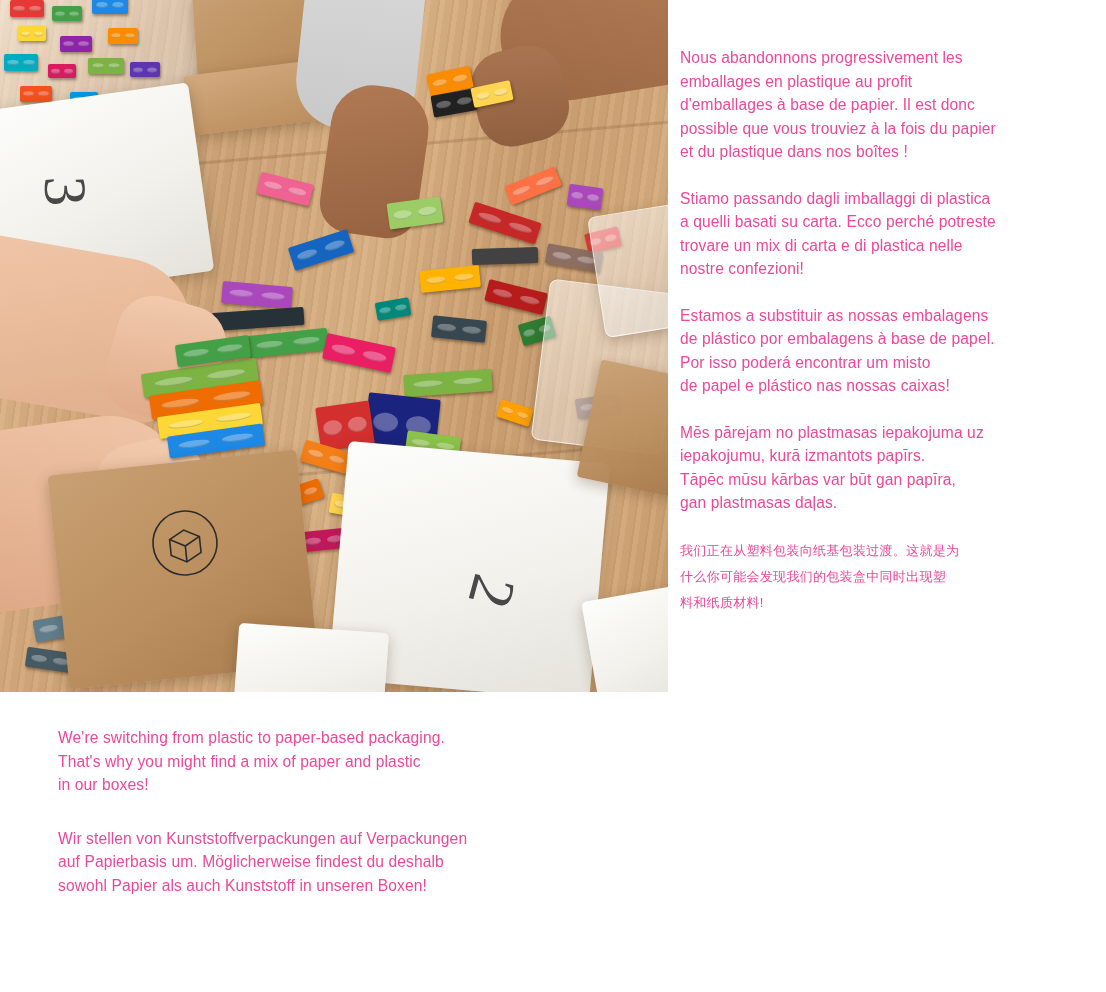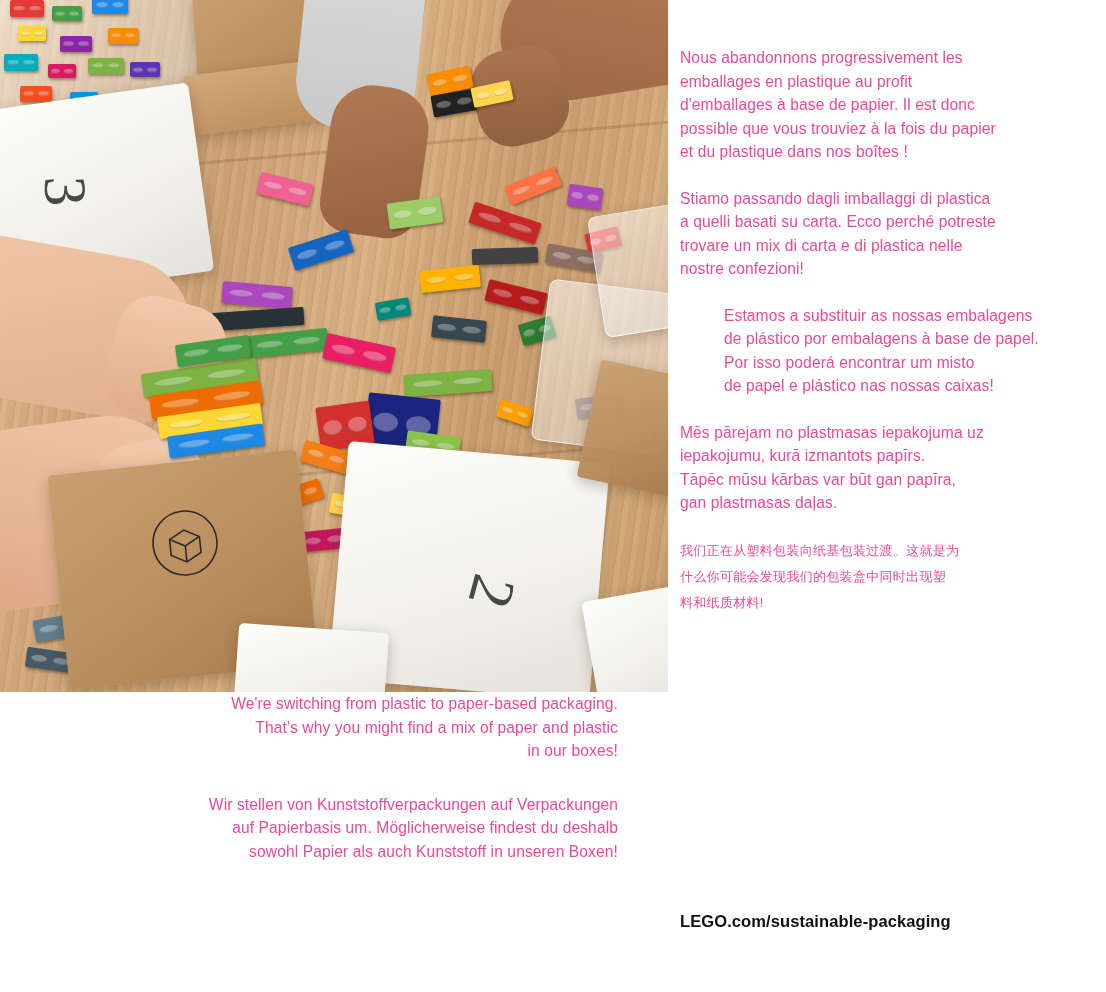--- a/index.html
+++ b/index.html
@@ -107,23 +107,22 @@
     box-shadow: inset 0 -1px 1px rgba(0,0,0,0.20);
   }
   .brick::before { left: 10%; }
   .brick::after  { right: 10%; }
   .brick.plate::before, .brick.plate::after { display: none; }
 
   
   .left-text {
     position: absolute;
     left: 58px;
-    top: 692px;
+    top: 726px;
     width: 560px;
-    text-align: right;
   }
   .right-col {
     position: absolute;
     left: 680px;
     top: 46px;
     width: 396px;
   }
   .para {
     font-size: 15.6px;
     line-height: 23.5px;
@@ -276,27 +275,26 @@
   <div class="right-col">
     <p class="para" style="white-space:pre-line;">Nous abandonnons progressivement les
 emballages en plastique au profit
 d'emballages à base de papier. Il est donc
 possible que vous trouviez à la fois du papier
 et du plastique dans nos boîtes !</p>
     <p class="para" style="white-space:pre-line;">Stiamo passando dagli imballaggi di plastica
 a quelli basati su carta. Ecco perché potreste
 trovare un mix di carta e di plastica nelle
 nostre confezioni!</p>
-    <p class="para" style="white-space:pre-line;margin-left:44px;">Estamos a substituir as nossas embalagens
+    <p class="para" style="white-space:pre-line;">Estamos a substituir as nossas embalagens
 de plástico por embalagens à base de papel.
 Por isso poderá encontrar um misto
 de papel e plástico nas nossas caixas!</p>
     <p class="para" style="white-space:pre-line;">Mēs pārejam no plastmasas iepakojuma uz
 iepakojumu, kurā izmantots papīrs.
 Tāpēc mūsu kārbas var būt gan papīra,
 gan plastmasas daļas.</p>
     <p class="para cjk" style="white-space:pre-line;">我们正在从塑料包装向纸基包装过渡。这就是为
 什么你可能会发现我们的包装盒中同时出现塑
 料和纸质材料!</p>
   </div>
 
-  <a class="footer-link" href="#">LEGO.com/sustainable-packaging</a>
 </div>
 
 </body></html>

